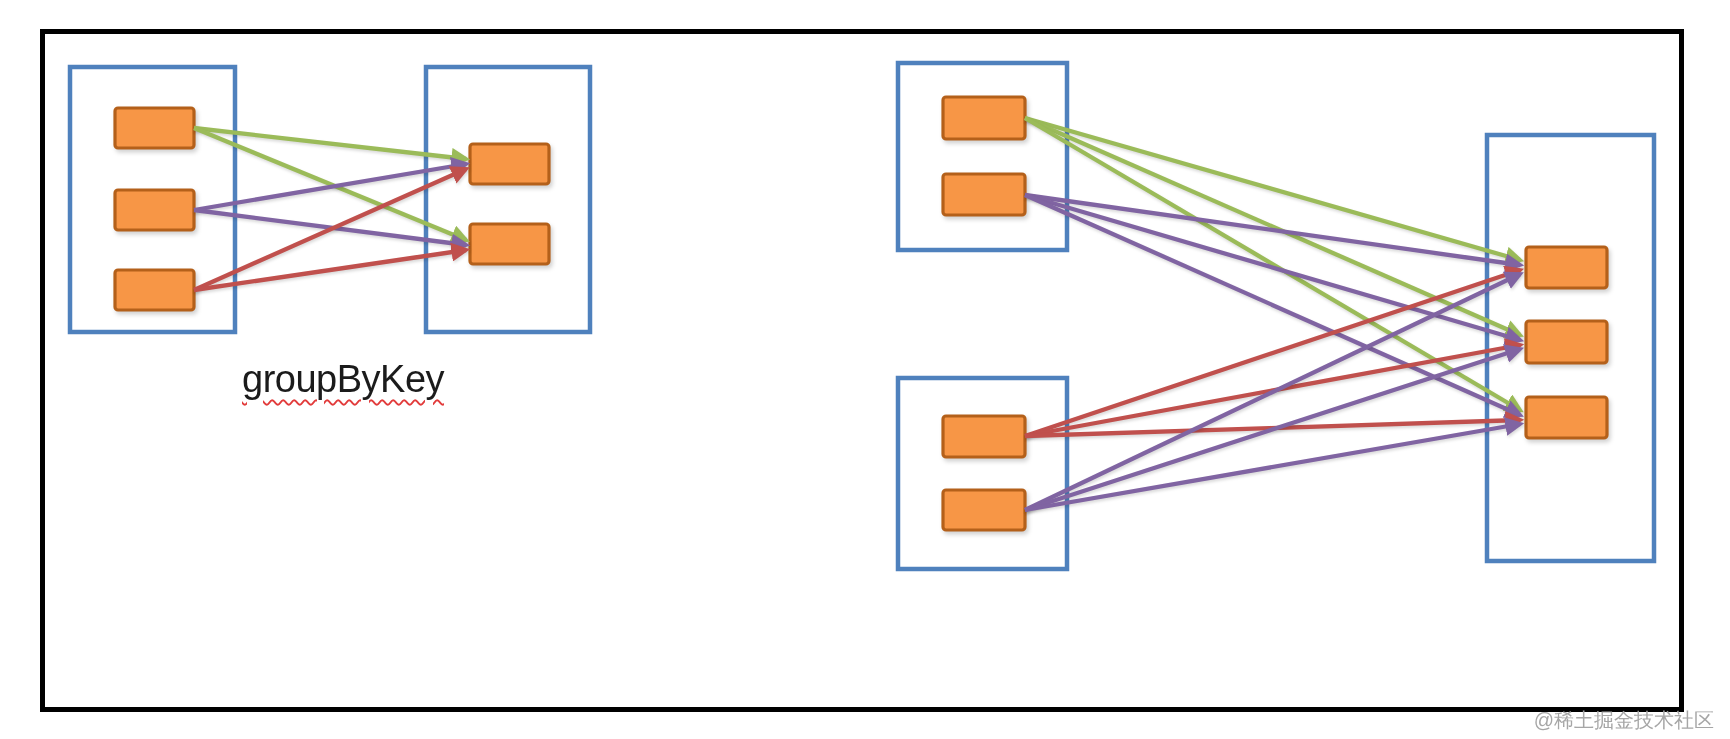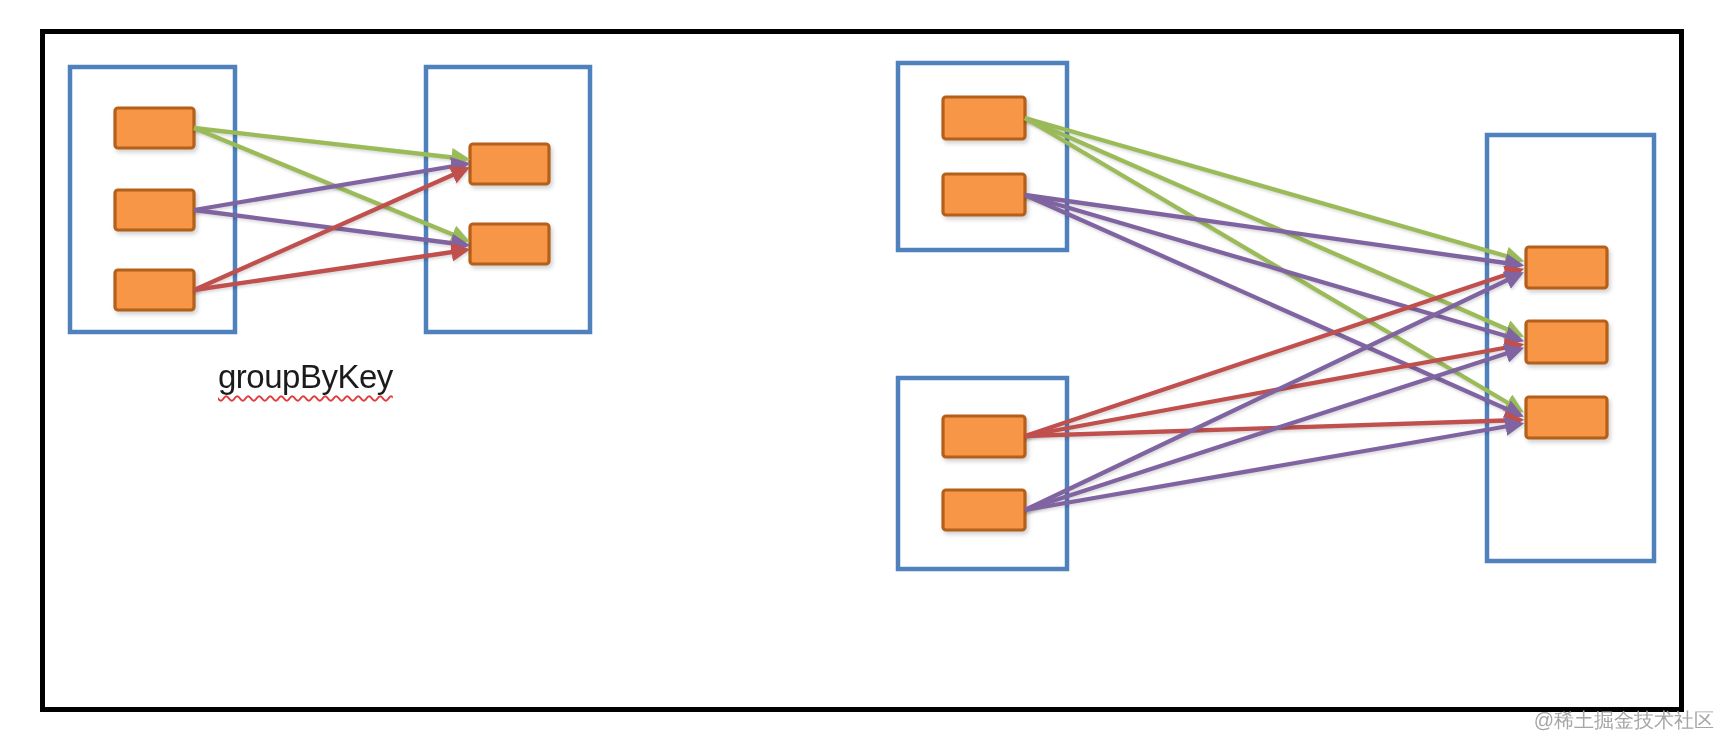--- a/index.html
+++ b/index.html
@@ -7,22 +7,22 @@
           font-family:"Liberation Sans", sans-serif;}
   .frame{position:absolute;left:40px;top:29px;width:1644px;height:683px;box-sizing:border-box;
          border:5px solid var(--frame,#000);}
   svg.diagram{position:absolute;left:0;top:0;}
   .pbox{fill:none;stroke:var(--blue);stroke-width:4.5px;}
   .task{fill:var(--orange);stroke:var(--orangeBorder);stroke-width:3.2px;
         filter:drop-shadow(2px 3px 2px rgba(0,0,0,0.18));}
   .edge{fill:none;stroke-width:4.3px;filter:drop-shadow(1px 2px 1.5px rgba(0,0,0,0.15));}
   .stroke-green{stroke:var(--green);} .stroke-purple{stroke:var(--purple);} .stroke-red{stroke:var(--red);}
   .fill-green{fill:var(--green);} .fill-purple{fill:var(--purple);} .fill-red{fill:var(--red);}
-  .label{position:absolute;color:var(--ink,#1b1b1b);font-size:33px;line-height:1.05;
-         letter-spacing:-0.5px;white-space:nowrap;}
+  .label{position:absolute;color:var(--ink,#1b1b1b);font-size:38px;line-height:1.05;
+         letter-spacing:-0.5px;white-space:nowrap;margin-left:24px;}
   .label-gbk{left:218px;top:360px;}
   .label-join{left:898px;top:646px;}
   .misspelled{text-decoration-line:underline;text-decoration-style:wavy;
               text-decoration-color:var(--squiggle,#e23b3b);text-decoration-thickness:2px;
               text-underline-offset:7px;}
   .watermark{position:absolute;right:16px;top:707px;font-size:20px;color:var(--wm,#a6a6a6);
              white-space:nowrap;}
 </style>
 </head>
 <body>

